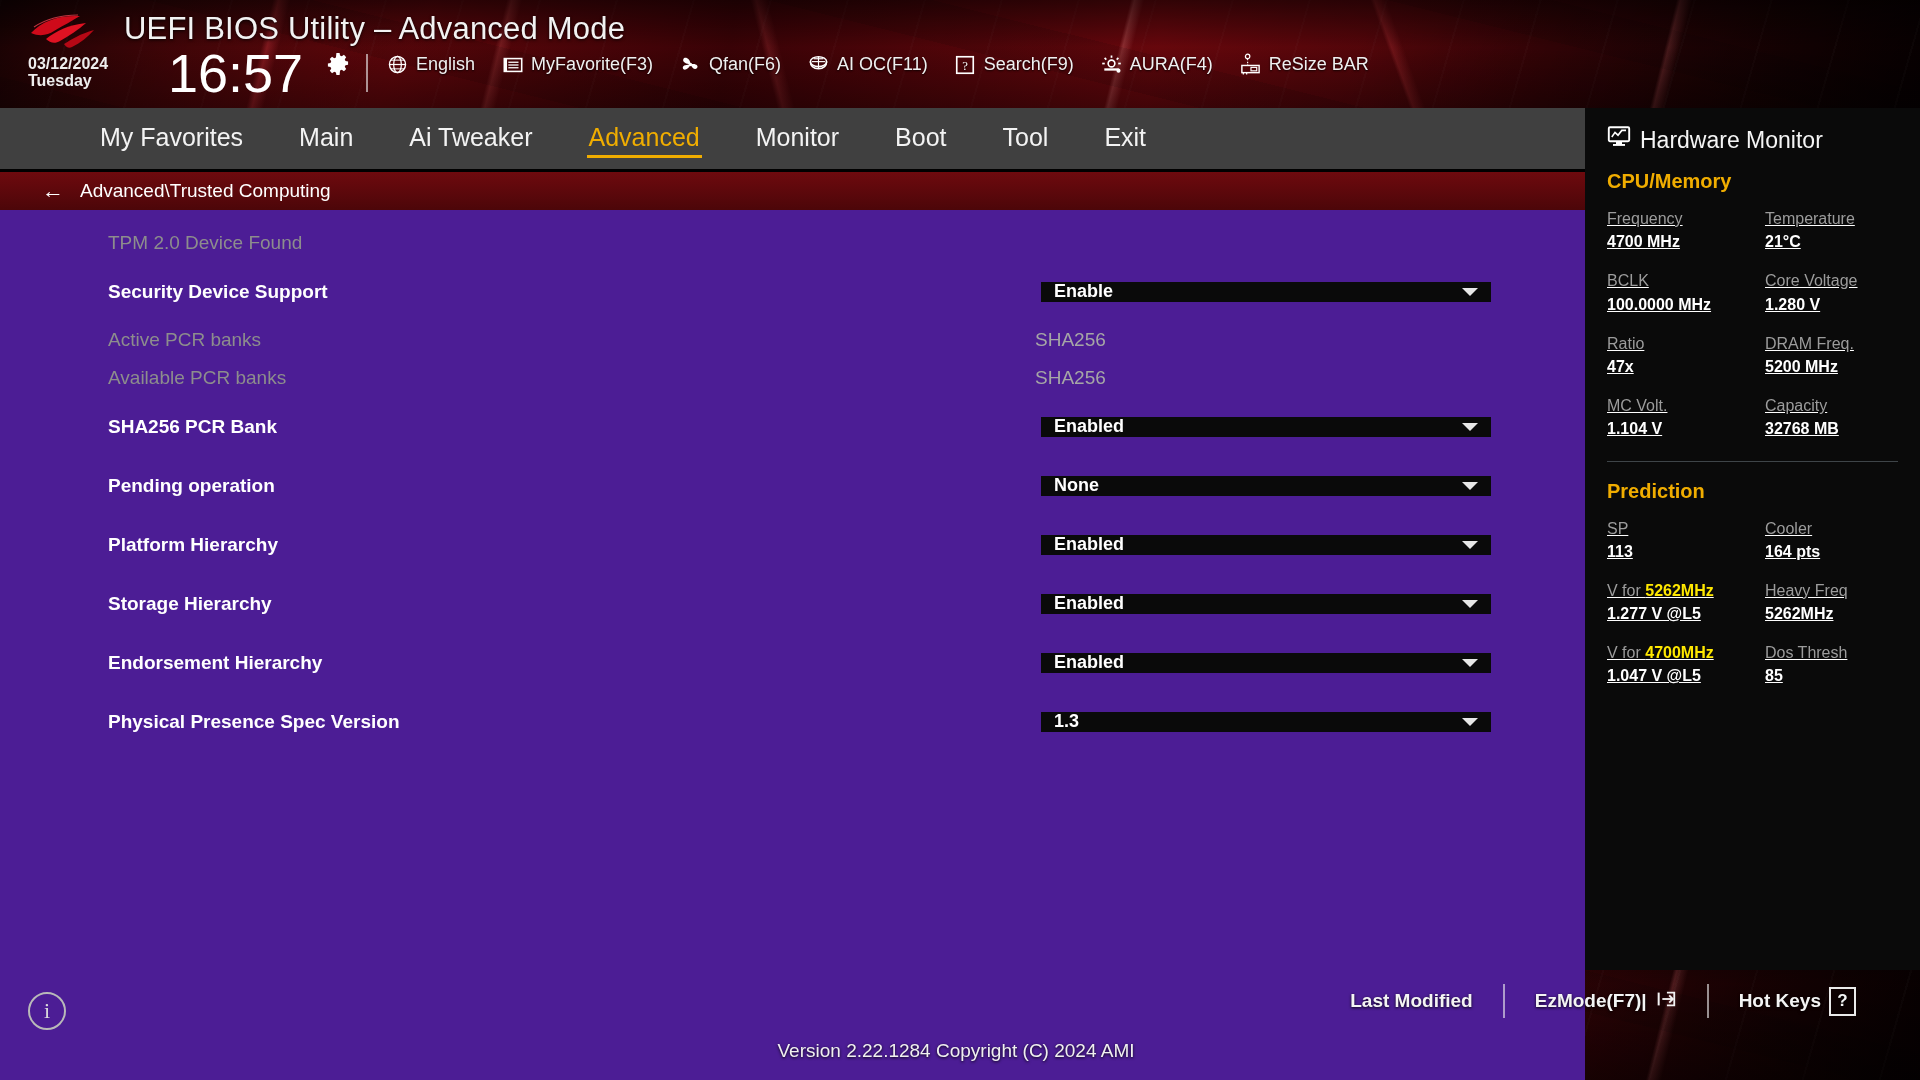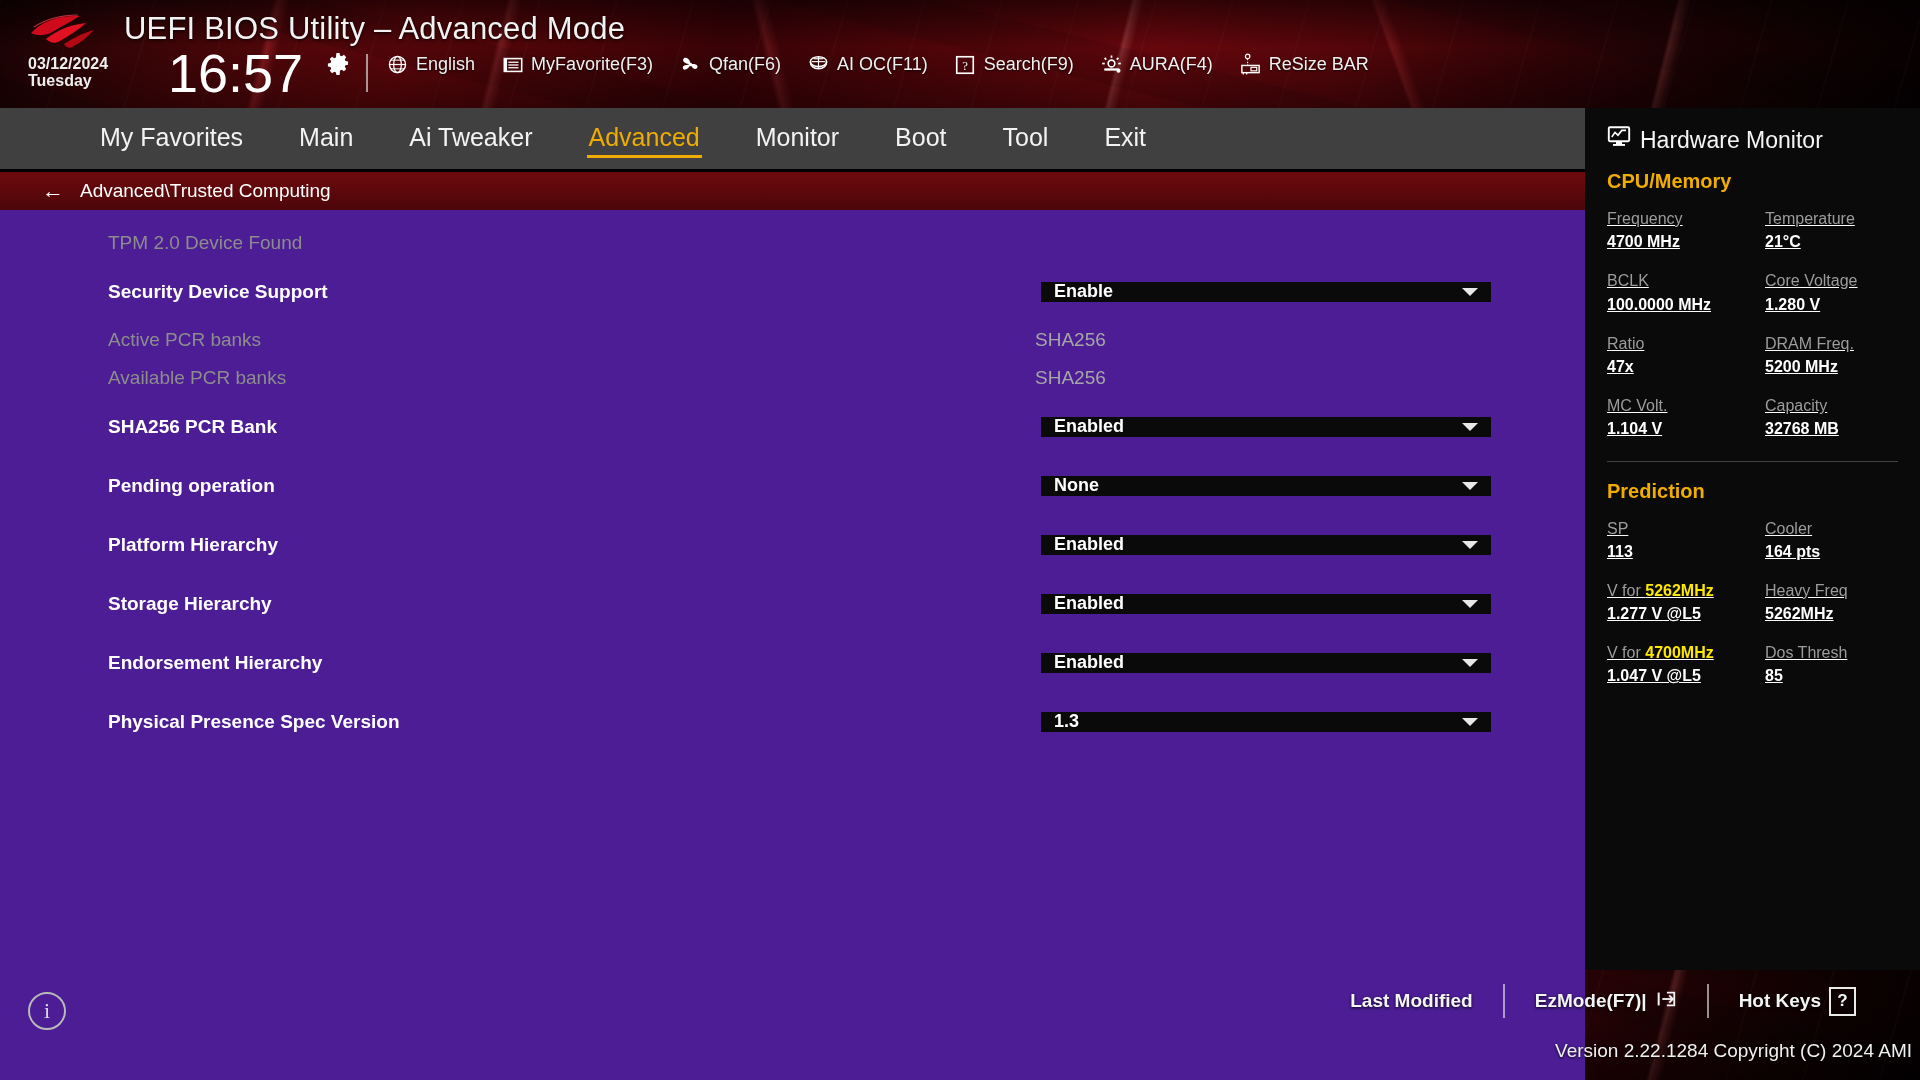--- a/index.html
+++ b/index.html
@@ -130,21 +130,21 @@
   .hwm-grid { display:grid; grid-template-columns:158px 1fr; row-gap:0px;text-decoration:underline; }
   .hwm-cell { margin-bottom:16px; }
   .hwm-k { font-size:16px; color:#9c9c9c; line-height:1.45; white-space:nowrap; }
   .hwm-v { font-size:16px; color:#ffffff; font-weight:bold; line-height:1.45; white-space:nowrap; }
   .hwm-k .hl { color:#ffe800; font-weight:bold; }
   .hwm-div { height:1px; background:#3e4448; margin:4px 0 18px 0; }
 
   
   .footer { position:absolute; left:0; bottom:0; width:1920px; height:110px; z-index:7; }
   .version {
-    position:absolute; left:0; right:8px; bottom:18px; text-align:right;
+    position:absolute; left:0; right:8px; bottom:18px; text-align:center;
     font-size:19px; color:#f0f0f0; text-shadow:0 1px 3px rgba(0,0,0,.9);
   }
   .fbtns { position:absolute; right:34px; bottom:62px; display:flex; align-items:center; gap:0; }
   .fbtn { font-size:19px; color:#f4f4f4; font-weight:bold; padding:0 30px; cursor:pointer; white-space:nowrap;
           display:flex; align-items:center; gap:8px; text-shadow:0 1px 3px rgba(0,0,0,.9); }
   .fsep { width:2px; height:34px; background:rgba(240,240,240,.6); }
   .qbox { display:inline-flex; width:27px; height:29px; border:2px solid #eaeaea; align-items:center;
           justify-content:center; font-size:17px; }
 </style>
 </head>

